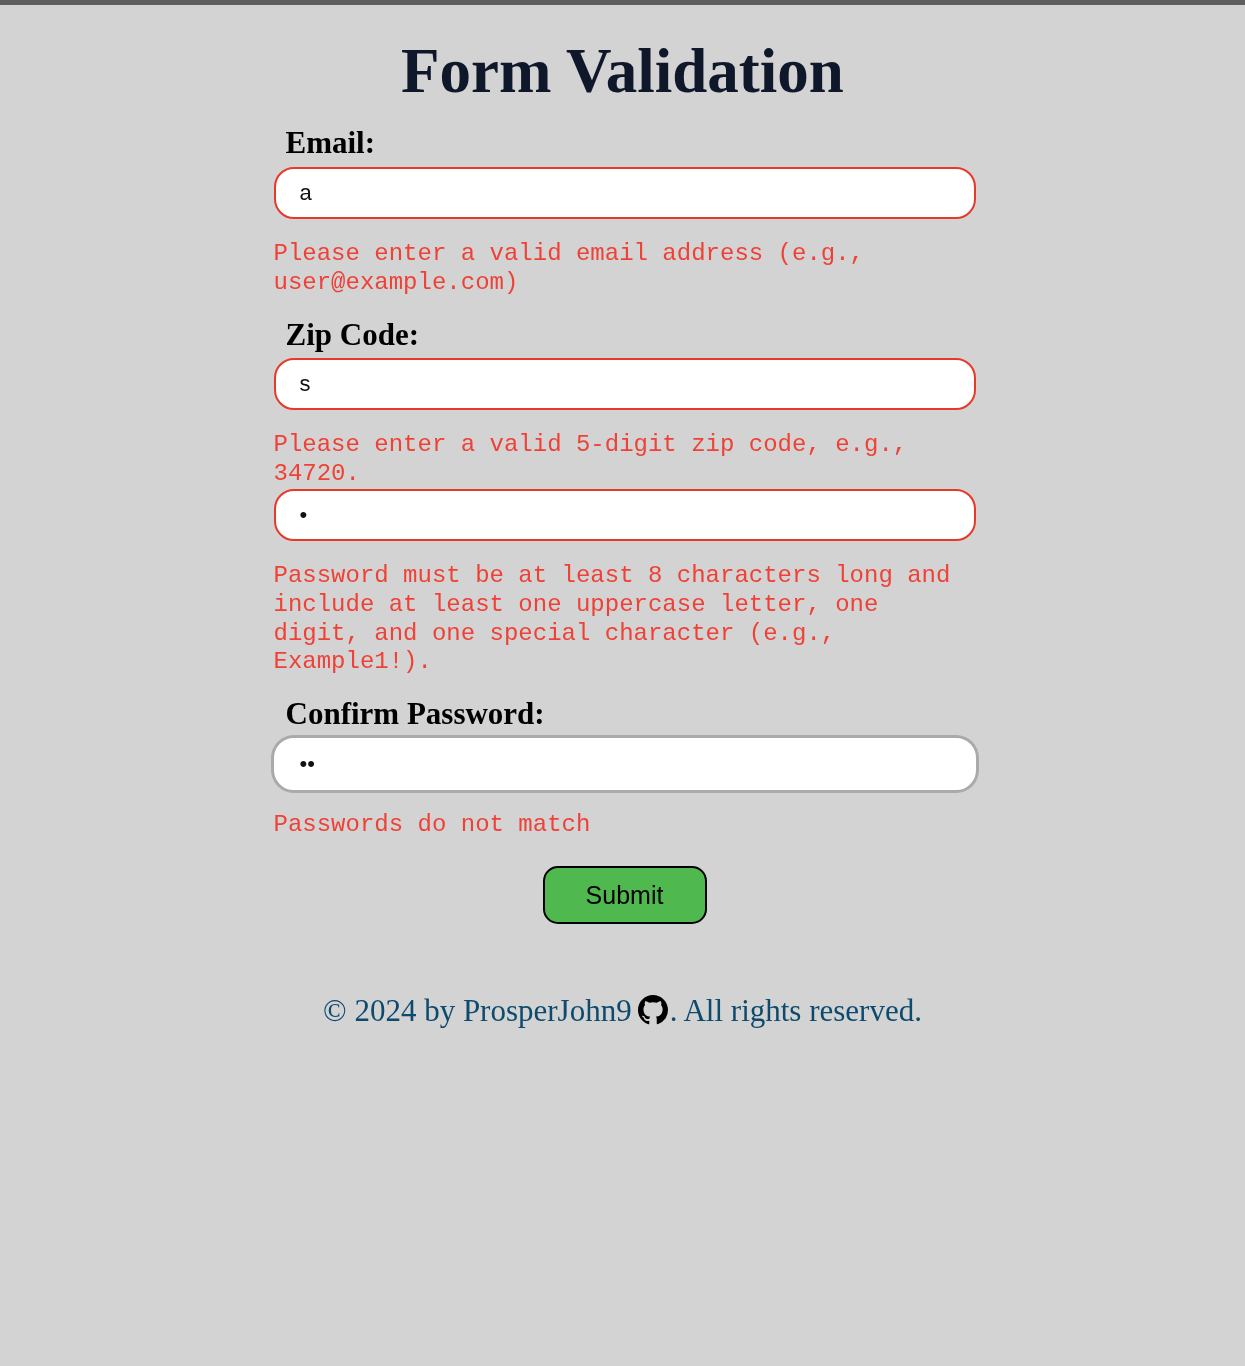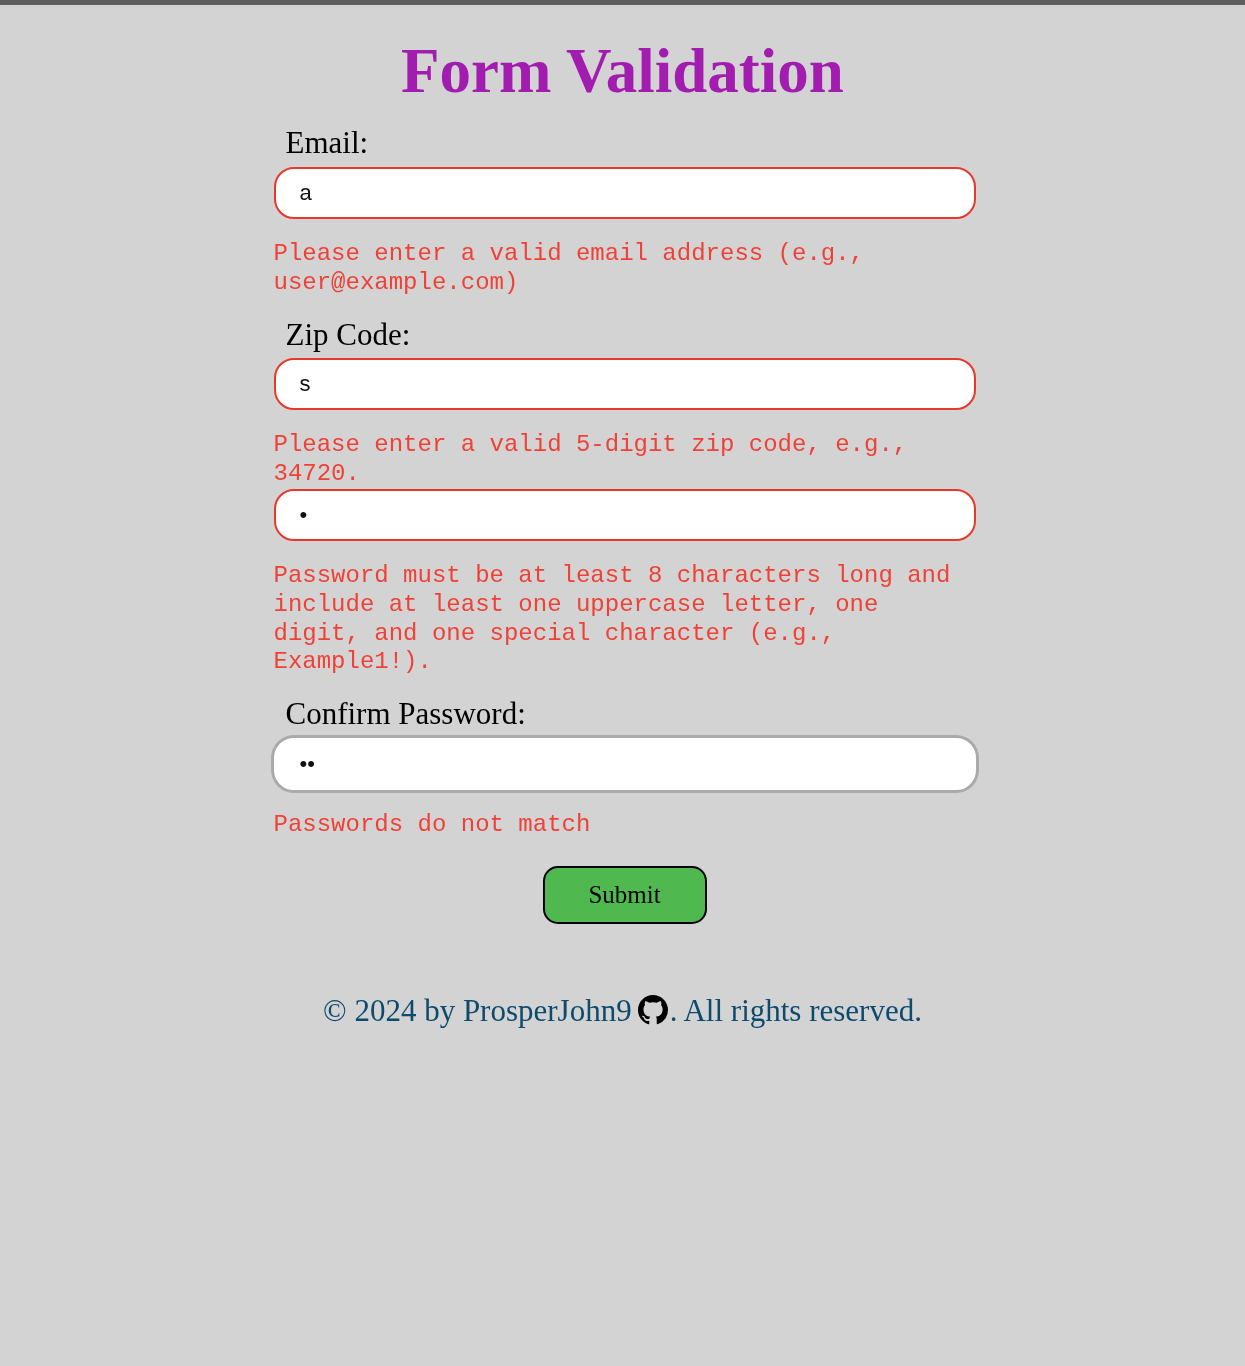--- a/index.html
+++ b/index.html
@@ -29,21 +29,21 @@
     left: 0;
     width: 1245px;
   }
 
   .page-title {
     font-family: "Liberation Serif", "DejaVu Serif", serif;
     font-weight: bold;
     font-size: 63px;
     line-height: 1.1;
     text-align: center;
-    color: #a21caf;
+    color: #0f172a;
     margin: 32px 0 0 0;
     letter-spacing: 0px;
   }
 
   .form-wrap {
     width: 706px;
     margin: 0 auto;
     padding-left: 4px;
     box-sizing: border-box;
   }
@@ -54,20 +54,21 @@
 
   .field-label {
     display: block;
     font-family: "Liberation Serif", "DejaVu Serif", serif;
     font-size: 31px;
     line-height: 1.25;
     color: #000000;
     padding-left: 12px;
     margin-top: 18px;
     margin-bottom: 4px;
+    font-weight: bold;
   }
 
   .text-input {
     display: block;
     box-sizing: border-box;
     width: 702px;
     height: 52px;
     border: 2px solid #e8382a;
     border-radius: 20px;
     background: #ffffff;
@@ -102,21 +103,21 @@
   }
 
   .submit-button {
     display: inline-block;
     box-sizing: border-box;
     width: 164px;
     height: 58px;
     background: #4fb84f;
     border: 2px solid #000000;
     border-radius: 15px;
-    font-family: Liberation Serif, serif;
+    font-family: Liberation Sans, sans-serif;
     font-size: 25px;
     color: #000000;
     cursor: pointer;
     padding: 0;
     line-height: 54px;
   }
 
   .footer {
     margin-top: 69px;
     text-align: center;

